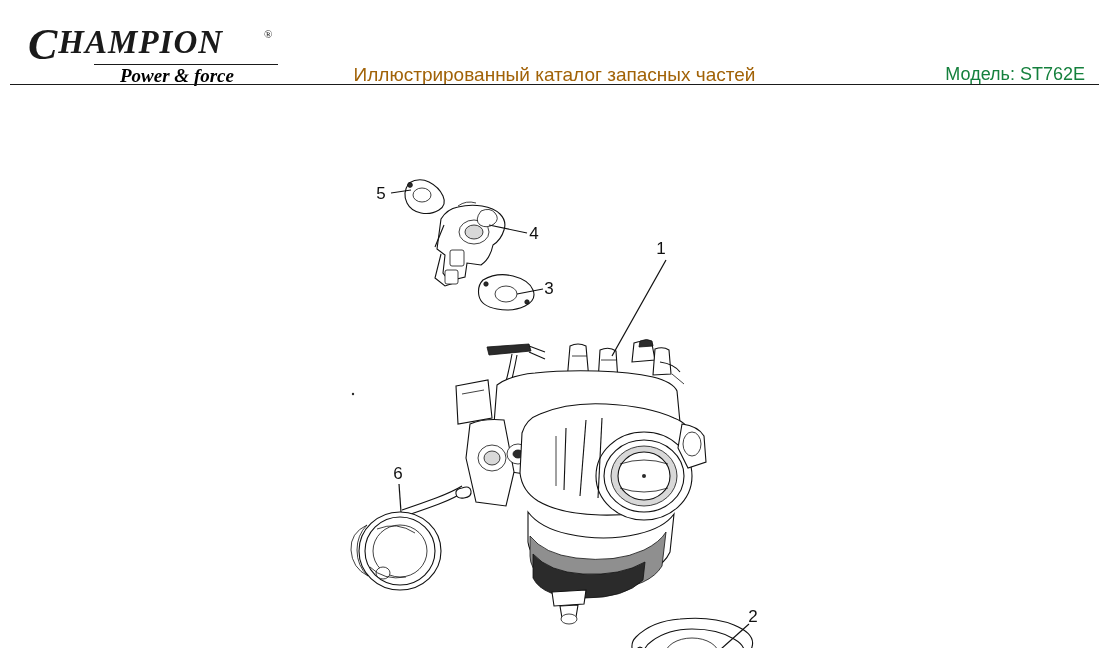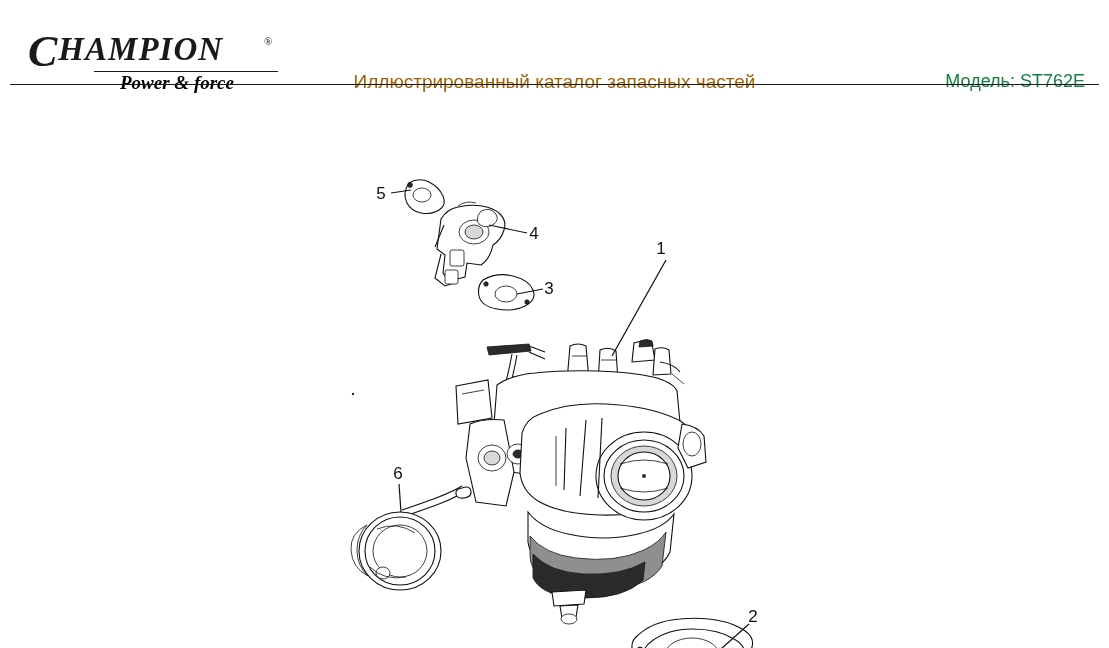--- a/index.html
+++ b/index.html
@@ -15,21 +15,21 @@
     width: 1109px;
     height: 648px;
     background: #ffffff;
     overflow: hidden;
   }
 
   
   #header {
     position: absolute;
     left: 0;
-    top: 15px;
+    top: 8px;
     width: 1109px;
     height: 84px;
   }
   #header-rule {
     position: absolute;
     left: 10px;
     top: 84px;
     width: 1089px;
     height: 0;
     border-top: 1.5px solid #1a1a1a;

